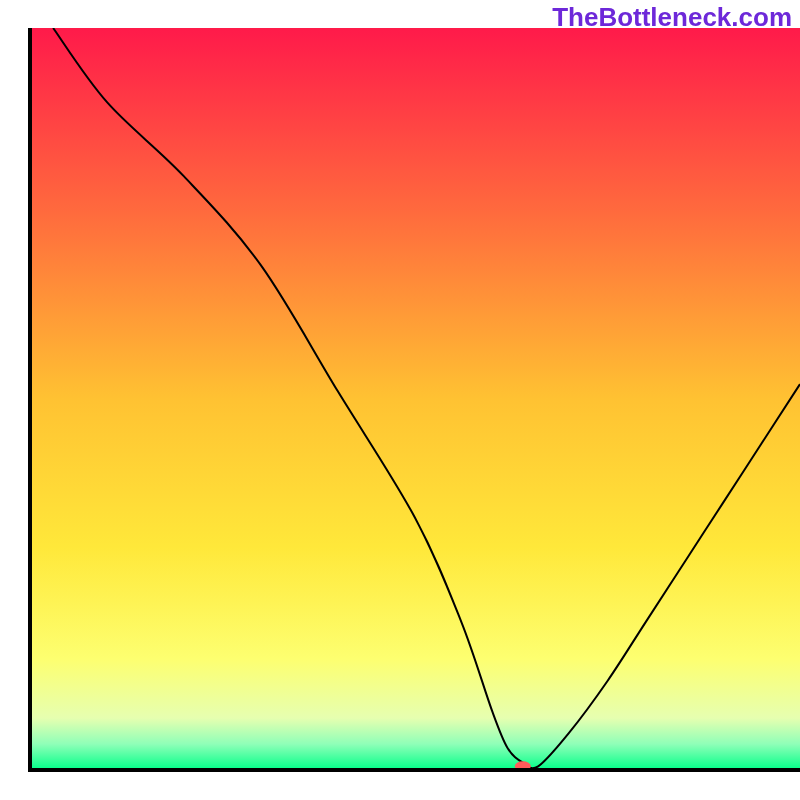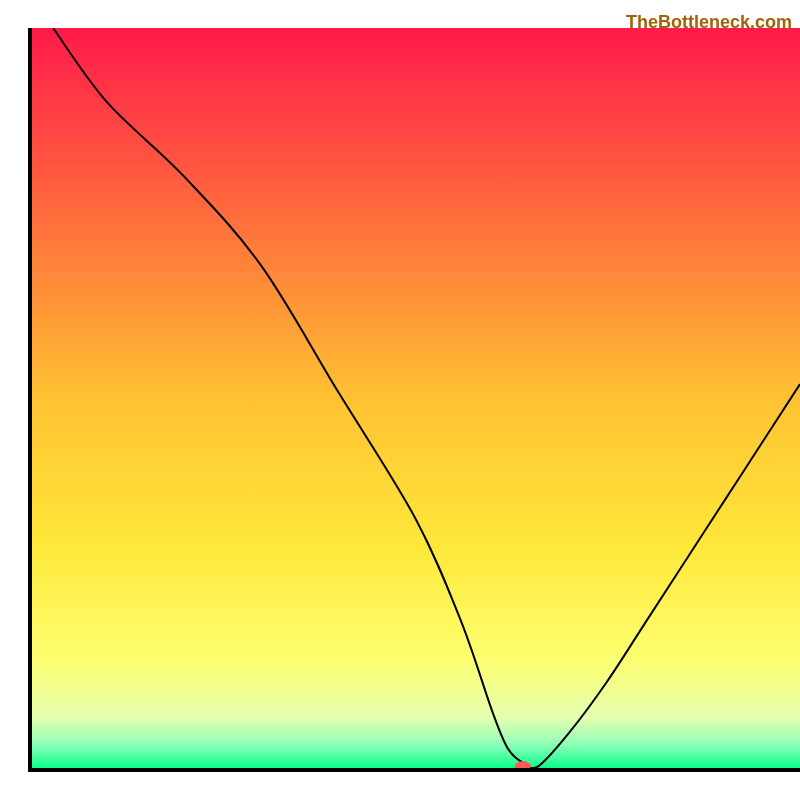--- a/index.html
+++ b/index.html
@@ -10,25 +10,25 @@
     background: #ffffff;
     font-family: Arial, Helvetica, sans-serif;
   }
   .chart-container {
     position: relative;
     width: 800px;
     height: 800px;
   }
   .watermark {
     position: absolute;
-    top: 12px;
+    top: 2px;
     right: 8px;
-    font-size: 18px;
+    font-size: 26px;
     font-weight: bold;
-    color: #a16207;
+    color: #6d28d9;
     z-index: 10;
   }
   svg {
     display: block;
   }
 </style>
 </head>
 <body>
 
 <div class="chart-container">

